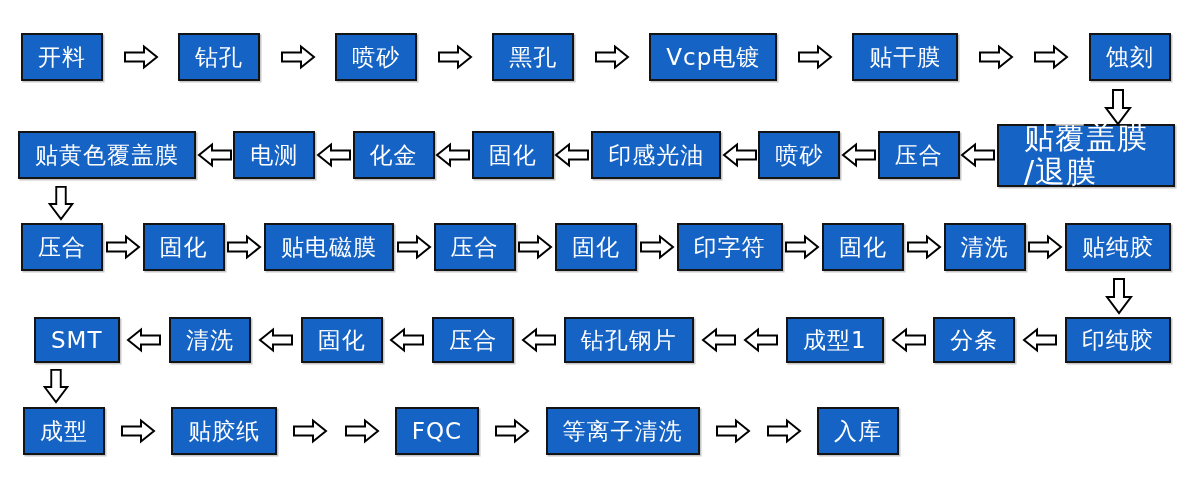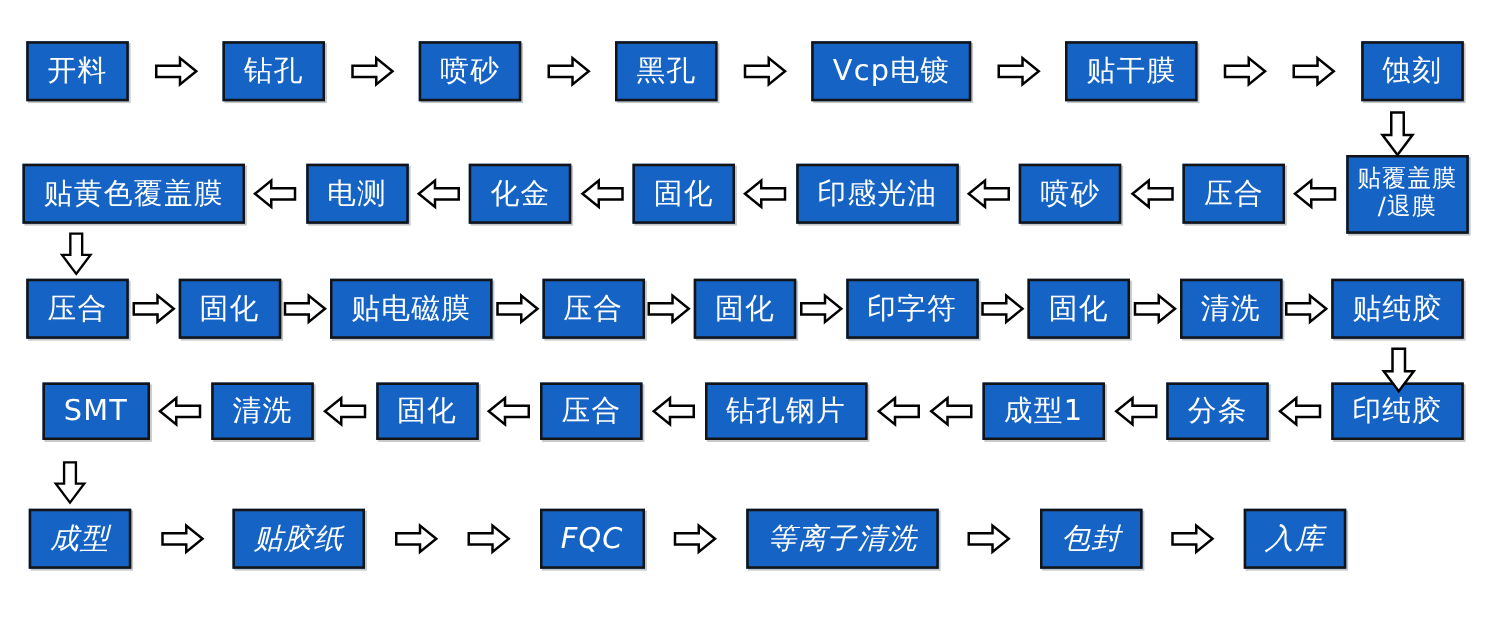--- a/index.html
+++ b/index.html
@@ -13,43 +13,43 @@
   .canvas { position: absolute; inset: 0; }
   .flow-row {
     position: absolute;
     display: flex;
     align-items: center;
     justify-content: space-between;
   }
   .row-1 { top: 33px;  left: 21px; width: 1150px; height: 48px; }
   .row-2 { top: 131px; left: 18px; width: 1157px; height: 48px; }
   .row-3 { top: 223px; left: 21px; width: 1150px; height: 48px; }
-  .row-4 { top: 306px; left: 23px; width: 1148px; height: 46px; padding-left: 11px; }
-  .row-5 { top: 407px; left: 23px; width: 1054px;  height: 48px; font-style: italic; }
+  .row-4 { top: 317px; left: 23px; width: 1148px; height: 46px; padding-left: 11px; }
+  .row-5 { top: 407px; left: 23px; width: 876px;  height: 48px; }
   .step {
     background: var(--box-fill, #1563C5);
     border: 2px solid var(--box-border, #141414);
     color: var(--box-text, #ffffff);
     height: 100%;
     display: flex;
     align-items: center;
     justify-content: center;
     padding: 0 15px;
     font-size: 23px;
     letter-spacing: 1px;
-    text-align: center;
+    text-align: left;
     white-space: pre-line;
     line-height: 1.15;
     box-shadow: 1.5px 1.5px 0 rgba(130,130,130,0.45);
     flex: 0 0 auto;
   }
   .step.two-line {
     height: 63px;
-    font-size: 19px;
-    padding: 0 7px;
+    font-size: 30px;
+    padding: 0 25px;
   }
   .harrow {
     flex: 0 0 auto;
     display: flex;
     align-items: center;
     justify-content: center;
   }
   .varrow { position: absolute; }
   .v1 { left: 1104px; top: 88px;  }
   .v2 { left: 47px;   top: 185px; }
@@ -276,21 +276,20 @@
         <svg width="36" height="26" viewBox="0 0 36 26">
           <path d="M2 8.5 H21 V2.5 L34 13 L21 23.5 V17.5 H2 Z" style="fill:var(--arrow-fill,#fff); stroke:var(--arrow-stroke,#000); stroke-width:2;"></path>
         </svg>
       </div>
       <div class="step">等离子清洗</div>
       <div class="harrow">
         <svg width="36" height="26" viewBox="0 0 36 26">
           <path d="M2 8.5 H21 V2.5 L34 13 L21 23.5 V17.5 H2 Z" style="fill:var(--arrow-fill,#fff); stroke:var(--arrow-stroke,#000); stroke-width:2;"></path>
         </svg>
       </div>
-      <div class="step">包封</div>
       <div class="harrow">
         <svg width="36" height="26" viewBox="0 0 36 26">
           <path d="M2 8.5 H21 V2.5 L34 13 L21 23.5 V17.5 H2 Z" style="fill:var(--arrow-fill,#fff); stroke:var(--arrow-stroke,#000); stroke-width:2;"></path>
         </svg>
       </div>
       <div class="step">入库</div>
     </div>
 
   <div class="varrow v1">
     <svg width="28" height="38" viewBox="0 0 28 38">

